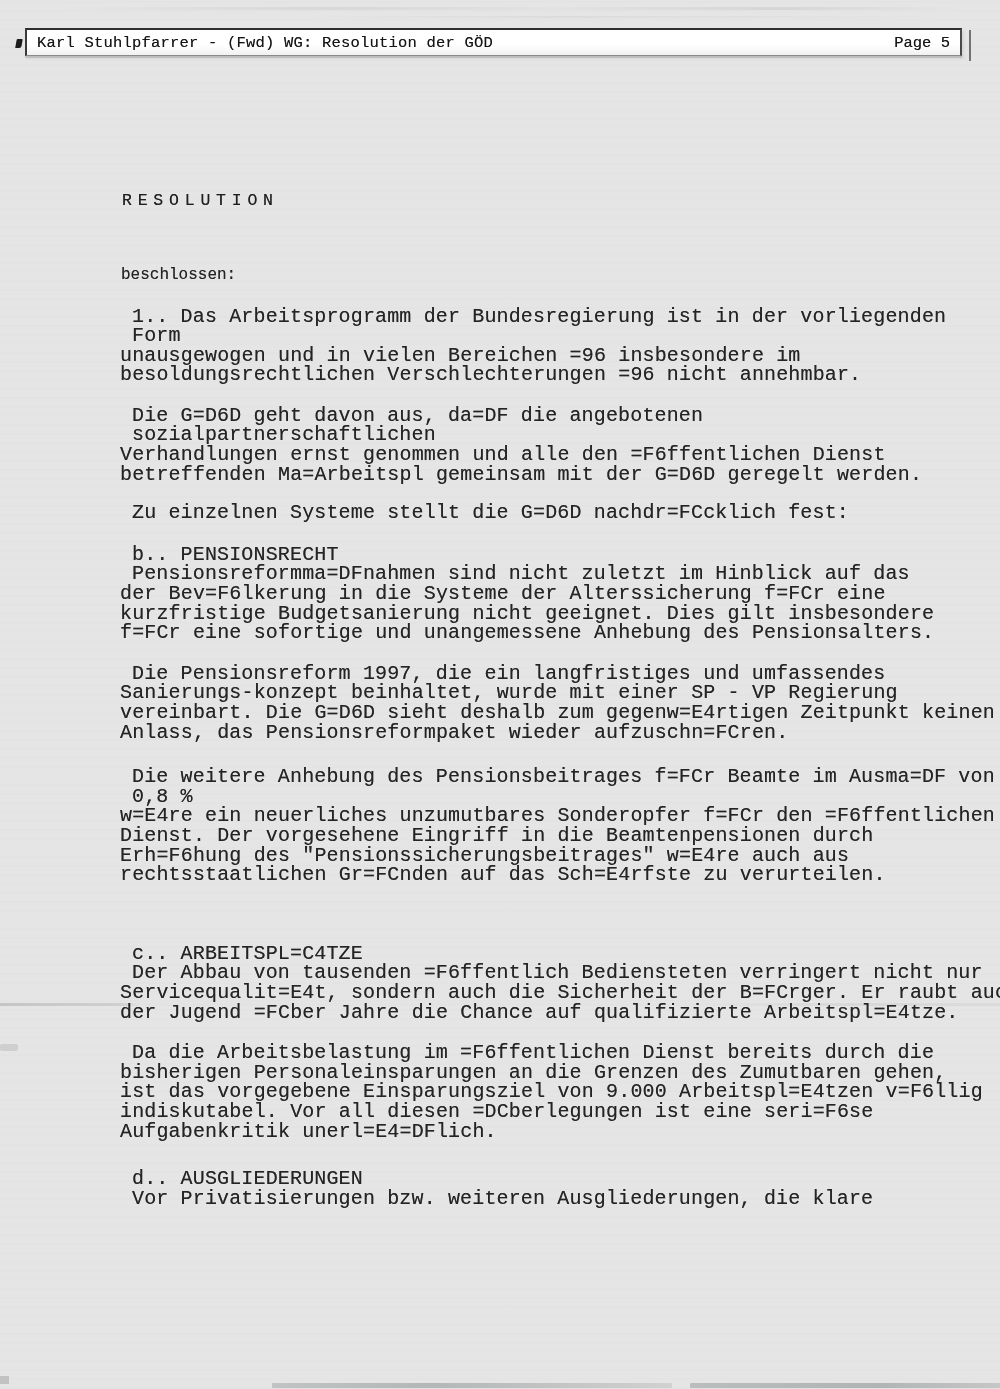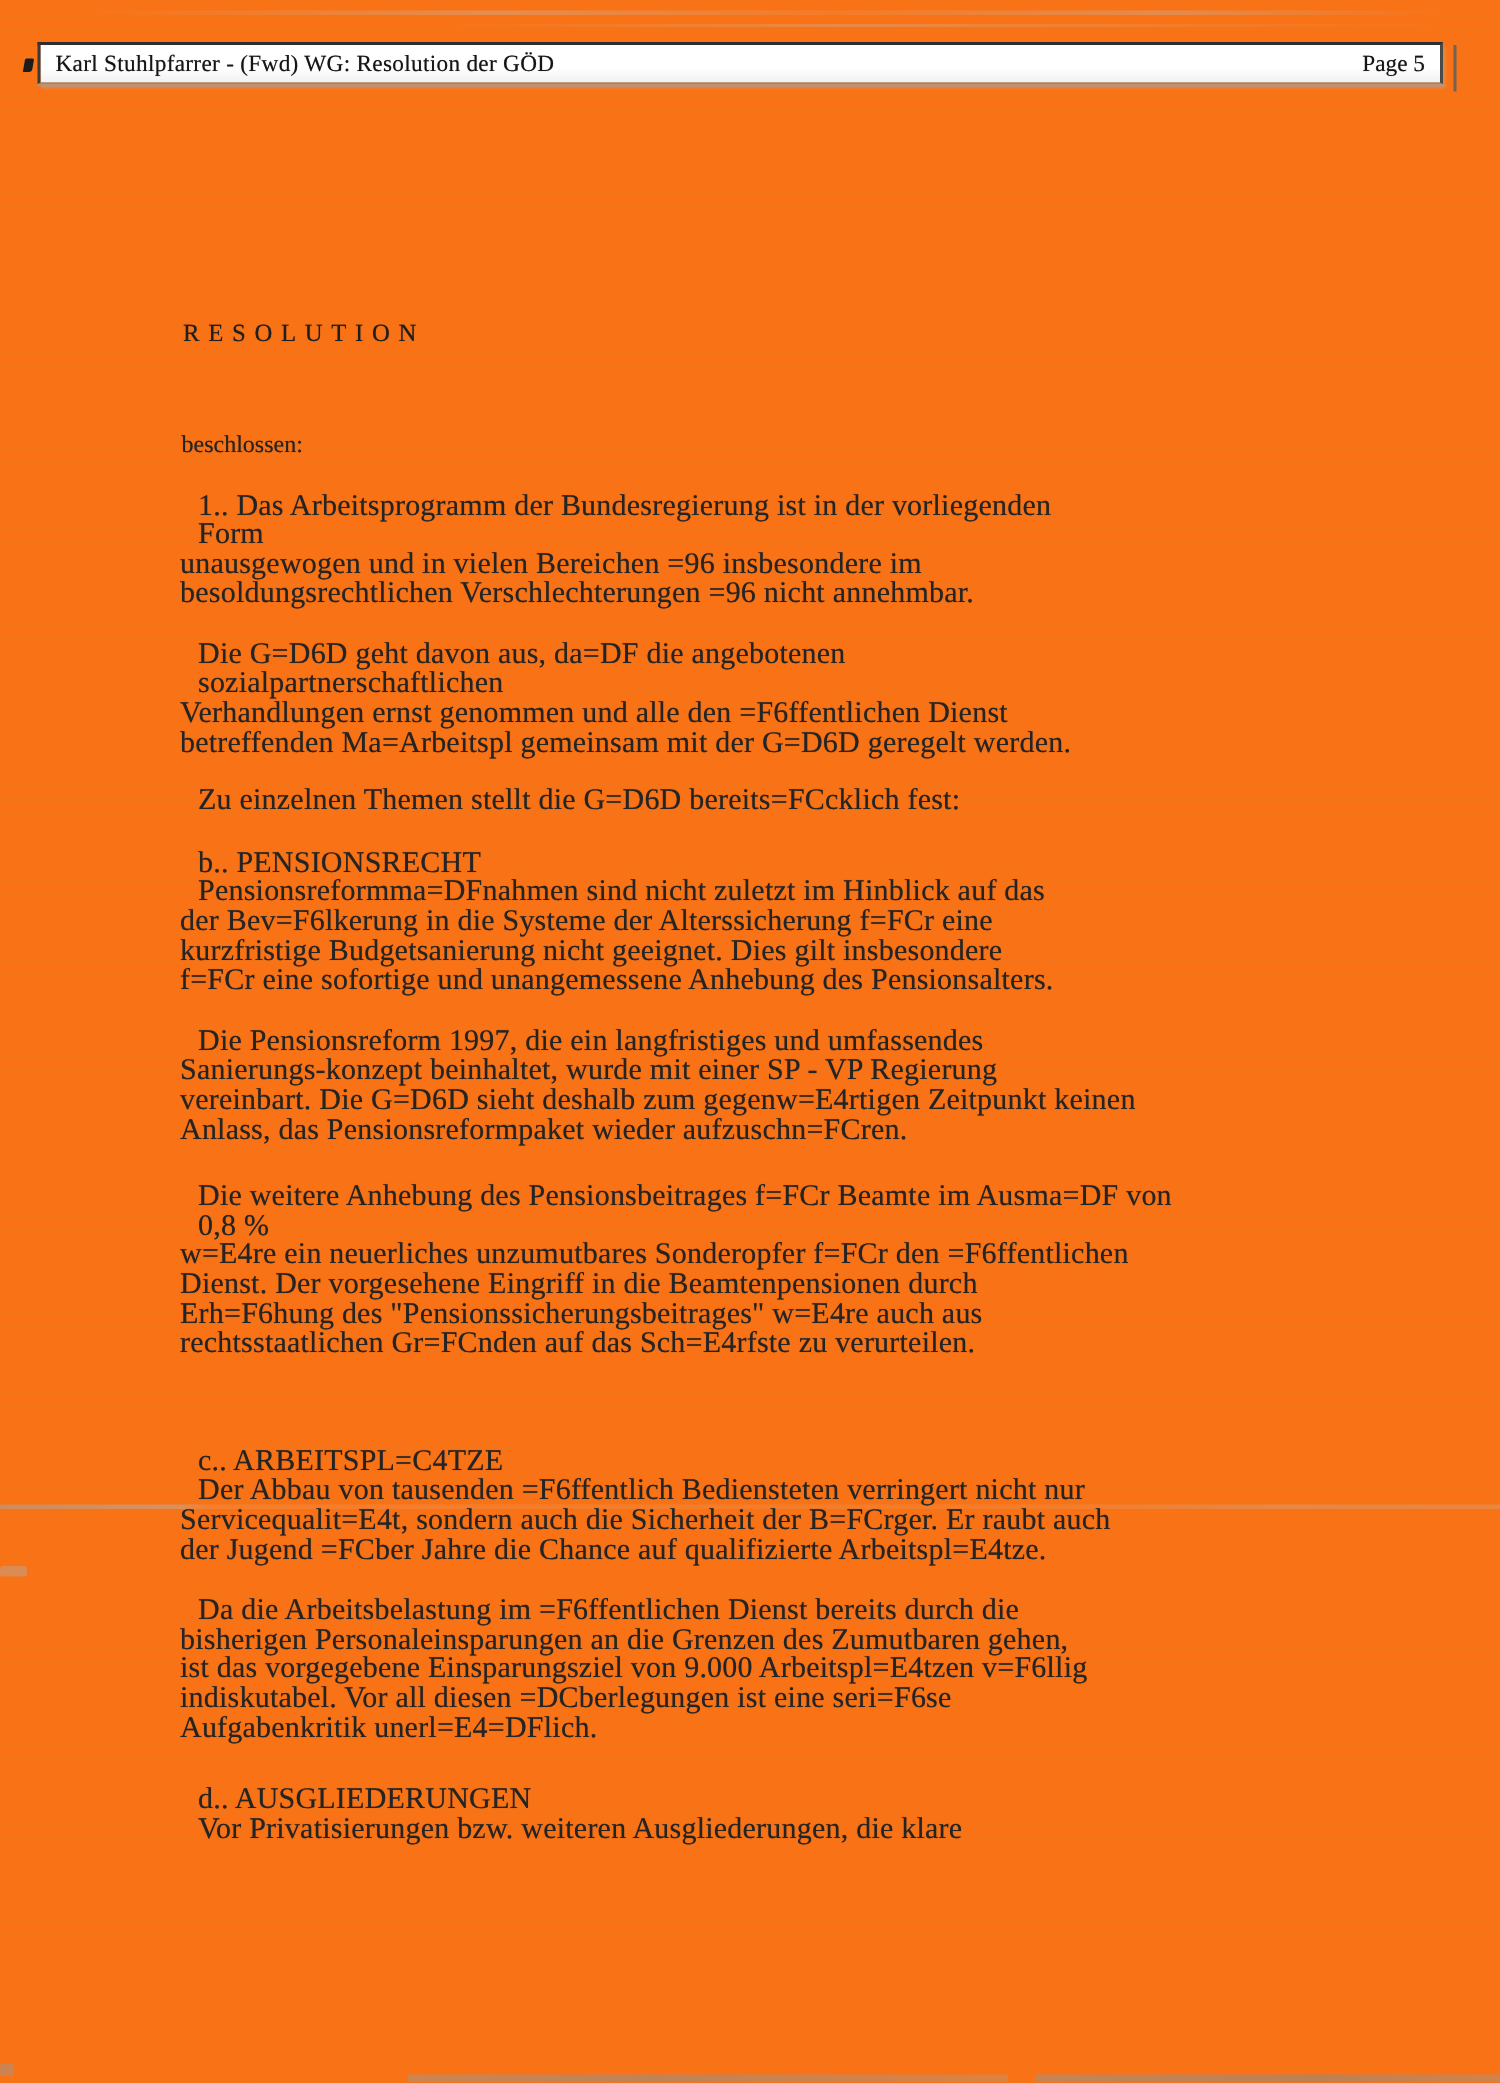--- a/index.html
+++ b/index.html
@@ -4,23 +4,23 @@
 <style>
   html, body {
     margin: 0;
     padding: 0;
     background: #ffffff;
   }
   .page {
     position: relative;
     width: 1000px;
     height: 1389px;
-    background: #f97316;
+    background: #e5e5e5;
     overflow: hidden;
-    font-family: Liberation Serif, serif;
+    font-family: Liberation Mono, monospace;
   }
   
   .page::before {
     content: "";
     position: absolute;
     inset: 0;
     background:
       repeating-linear-gradient(0deg,
         rgba(120,120,120,0.016) 0 2px,
         rgba(255,255,255,0) 2px 9px);
@@ -75,21 +75,21 @@
     height: 9px;
     background: #1c1c1c;
     border-radius: 1px 1px 2px 0;
     transform: skewX(-10deg);
   }
 
   
   .doc {
     position: absolute;
     left: 120px;
-    top: 212px;
+    top: 191px;
     width: 760px;
   }
   .doc-title {
     margin: 0 0 0 2px;
     font-size: 16.5px;
     font-weight: 400;
     letter-spacing: 0.35em;
     color: #1f1f1f;
     text-shadow: 0 0 0.6px rgba(30,30,30,0.65);
     line-height: 19px;
@@ -176,21 +176,21 @@
           <div class="line">unausgewogen und in vielen Bereichen =96 insbesondere im</div>
           <div class="line">besoldungsrechtlichen Verschlechterungen =96 nicht annehmbar.</div>
         </div>
         <div class="para" style="margin-top: 21px;">
           <div class="line indent">Die G=D6D geht davon aus, da=DF die angebotenen</div>
           <div class="line indent">sozialpartnerschaftlichen</div>
           <div class="line">Verhandlungen ernst genommen und alle den =F6ffentlichen Dienst</div>
           <div class="line">betreffenden Ma=Arbeitspl gemeinsam mit der G=D6D geregelt werden.</div>
         </div>
         <div class="para" style="margin-top: 19px;">
-          <div class="line indent">Zu einzelnen Themen stellt die G=D6D bereits=FCcklich fest:</div>
+          <div class="line indent">Zu einzelnen Systeme stellt die G=D6D nachdr=FCcklich fest:</div>
         </div>
         <div class="para" style="margin-top: 22px;">
           <div class="line indent">b.. PENSIONSRECHT</div>
           <div class="line indent">Pensionsreformma=DFnahmen sind nicht zuletzt im Hinblick auf das</div>
           <div class="line">der Bev=F6lkerung in die Systeme der Alterssicherung f=FCr eine</div>
           <div class="line">kurzfristige Budgetsanierung nicht geeignet. Dies gilt insbesondere</div>
           <div class="line">f=FCr eine sofortige und unangemessene Anhebung des Pensionsalters.</div>
         </div>
         <div class="para" style="margin-top: 21px;">
           <div class="line indent">Die Pensionsreform 1997, die ein langfristiges und umfassendes</div>

